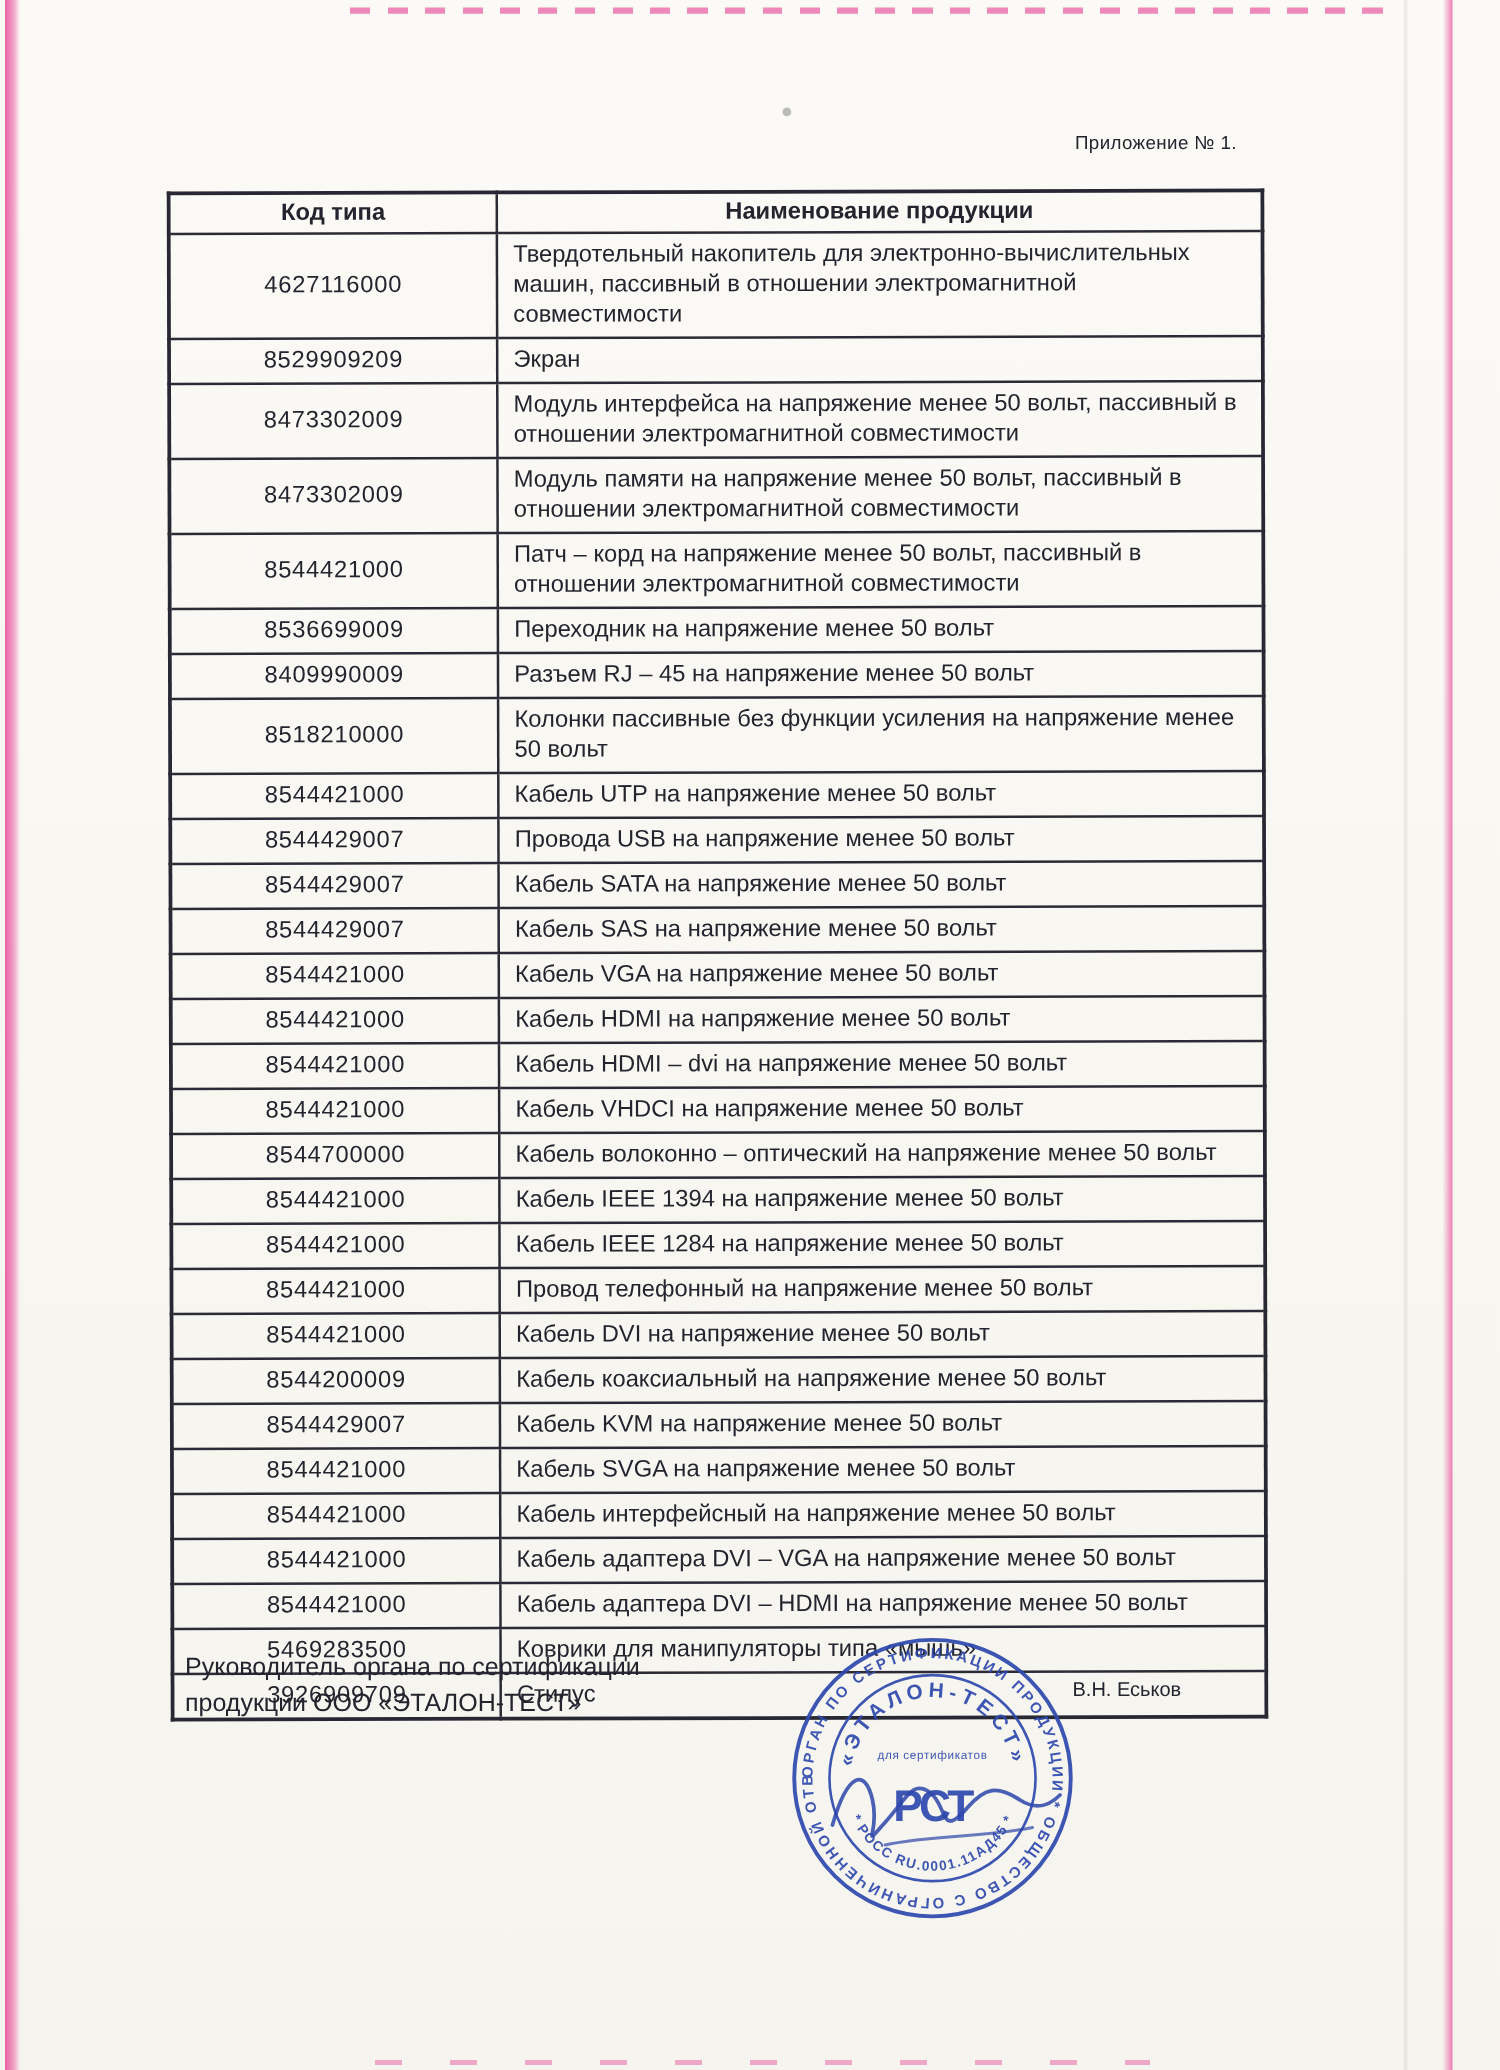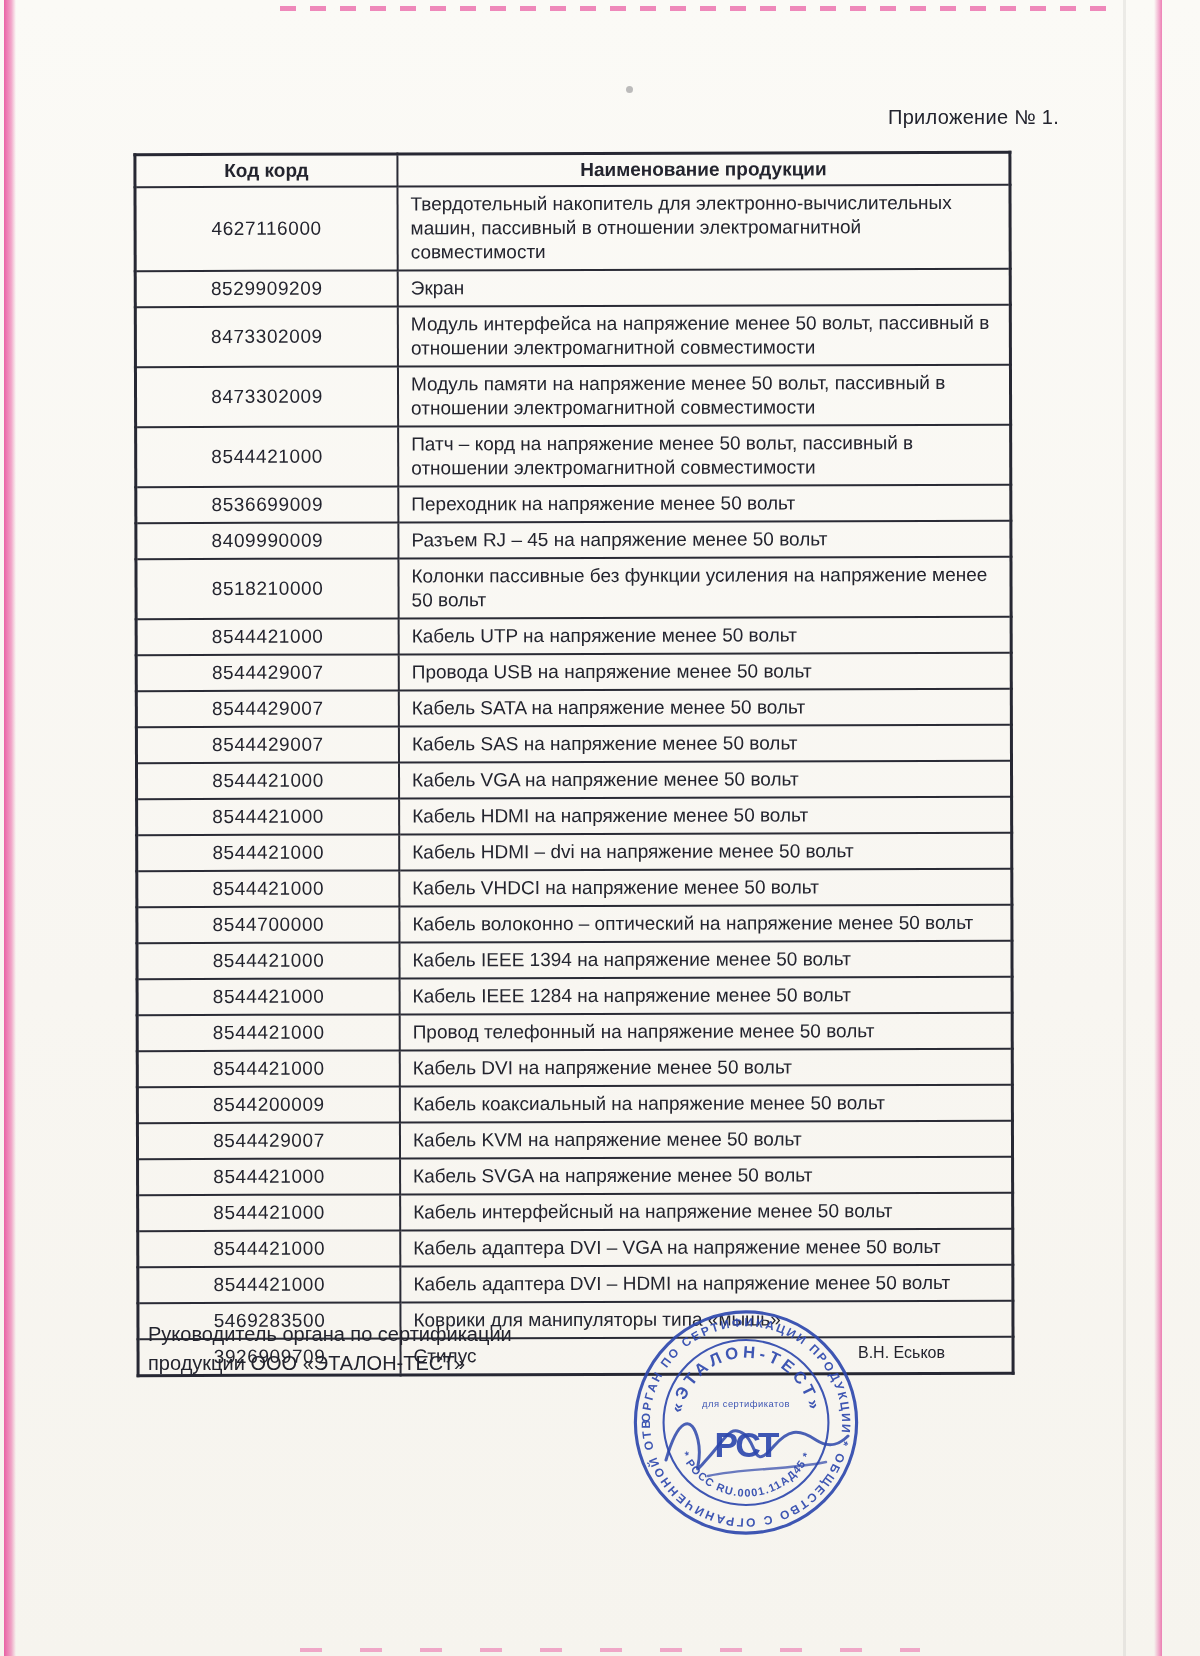--- a/index.html
+++ b/index.html
@@ -37,22 +37,22 @@
   .shadow-right{
     position:absolute;right:74px;top:0;width:3px;height:1656px;
     background:rgba(0,0,0,.06);
   }
   .dust-dot{
     position:absolute;left:626px;top:86px;width:7px;height:7px;border-radius:50%;
     background:rgba(110,110,115,.45);
   }
 
   .annotation{
-    position:absolute;top:106px;left:888px;
-    font-size:20px;letter-spacing:.3px;
+    position:absolute;top:106px;left:860px;
+    font-size:15px;letter-spacing:.3px;
   }
 
   .table-wrap{
     position:absolute;top:152px;left:135px;width:878px;
     transform:rotate(-0.15deg);
   }
   table.doc{
     border-collapse:collapse;width:100%;
     border:3px solid #272833;
   }
@@ -105,21 +105,21 @@
   <div class="edge-bottom"></div>
   <div class="shadow-right"></div>
   <div class="dust-dot"></div>
 
   <div class="annotation">Приложение № 1.</div>
 
   <div class="table-wrap">
     <table class="doc">
       <thead>
         <tr>
-          <th>Код корд</th>
+          <th>Код типа</th>
           <th>Наименование продукции</th>
         </tr>
       </thead>
       <tbody>
     <tr>
       <td class="code">4627116000</td>
       <td class="name">Твердотельный накопитель для электронно-вычислительных машин, пассивный в отношении электромагнитной совместимости</td>
     </tr>
 
     <tr>

